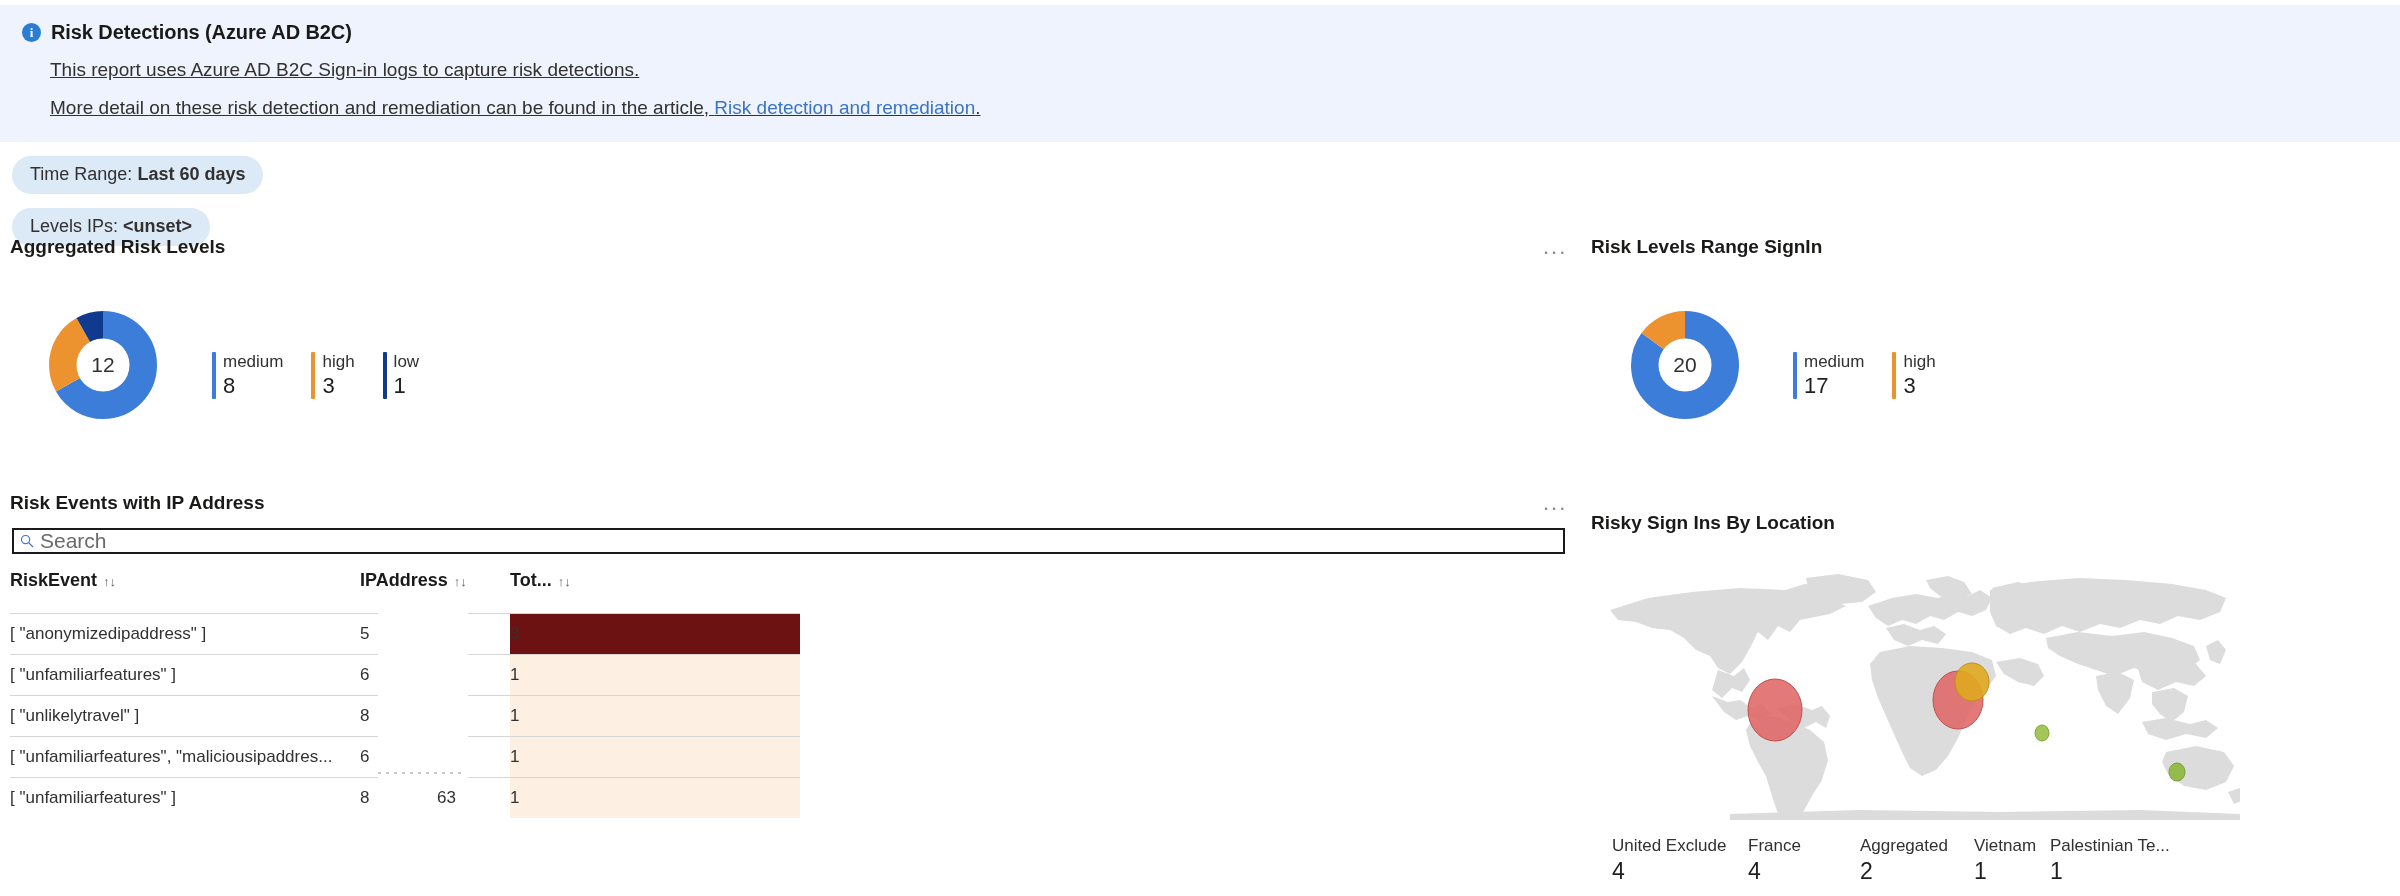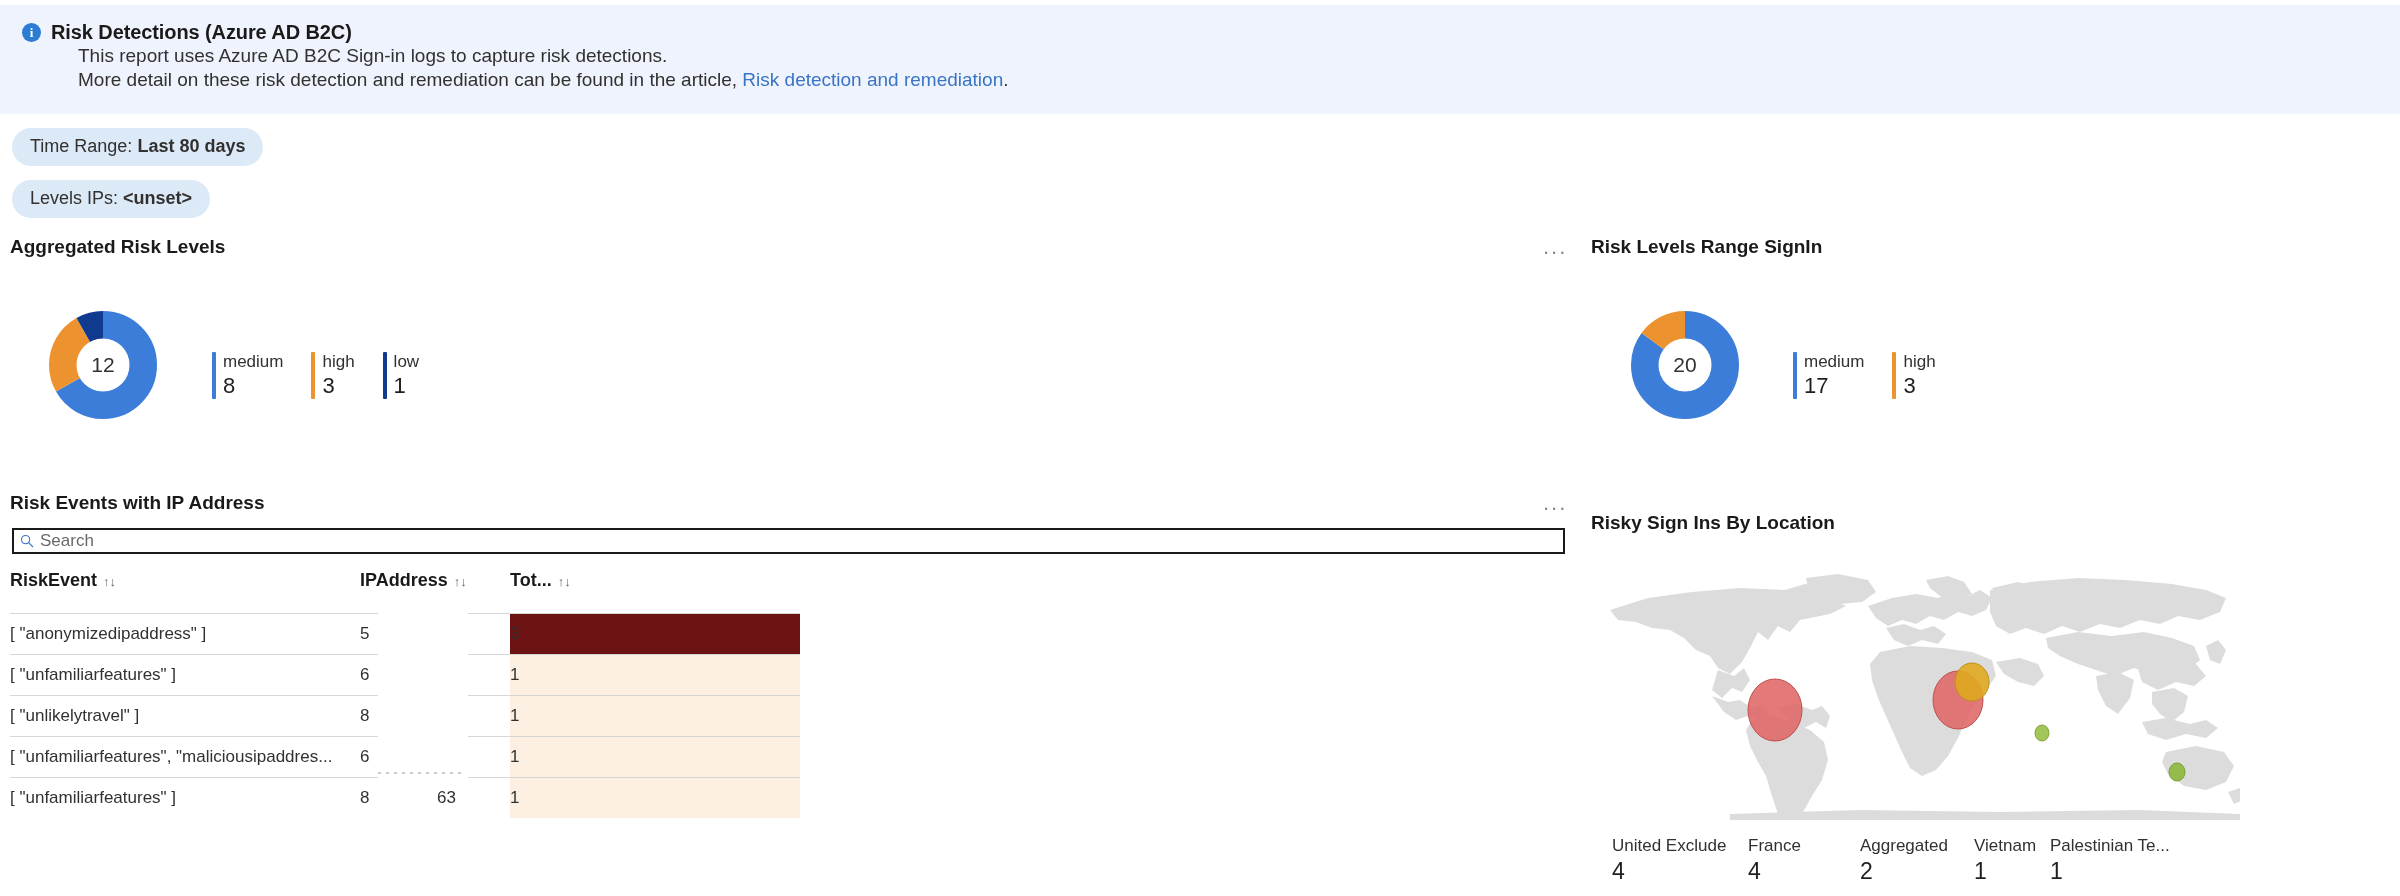--- a/index.html
+++ b/index.html
@@ -43,22 +43,24 @@
   }
   .banner-title {
     font-size: 20px;
     font-weight: bold;
     color: #1b1a19;
     letter-spacing: -0.1px;
   }
   .banner-line {
     font-size: 19px;
     color: #323130;
-    padding-left: 78px;
+    padding-left: 50px;
+    margin-top: 14px;
     line-height: 1.25;
+    text-decoration: underline;
   }
   .banner-link {
     color: #3a74c4;
     text-decoration: none;
     cursor: pointer;
   }
 
   
   .pill-wrap { padding: 0 0 0 12px; }
   .pill {
@@ -128,21 +130,21 @@
     background: #ffffff;
     height: 26px;
     padding: 0 6px;
     box-sizing: border-box;
   }
   .search-icon { margin-right: 4px; flex: 0 0 auto; display:flex; }
   .search-input {
     border: none;
     outline: none;
     font-family: "Liberation Sans", sans-serif;
-    font-size: 17px;
+    font-size: 21px;
     color: #323130;
     width: 100%;
     background: transparent;
   }
   .search-input::placeholder { color: #6b6a68; }
 
   
   table.risk-table {
     border-collapse: collapse;
     width: 790px;
@@ -208,21 +210,21 @@
 <div class="banner">
   <div class="banner-title-row">
     <div class="info-icon">i</div>
     <div class="banner-title">Risk Detections (Azure AD B2C)</div>
   </div>
   <div class="banner-line">This report uses Azure AD B2C Sign-in logs to capture risk detections.</div>
   <div class="banner-line"><span>More detail on these risk detection and remediation can be found in the article, </span><a class="banner-link" href="#">Risk detection and remediation</a><span>.</span></div>
 </div>
 
 <div class="pill-wrap">
-  <div class="pill"><span>Time Range: </span><b>Last 80 days</b></div>
+  <div class="pill"><span>Time Range: </span><b>Last 60 days</b></div>
   <br>
   <div class="pill"><span>Levels IPs: </span><b>&lt;unset&gt;</b></div>
 </div>
 
 <div class="abs" style="left:10px; top:236px;">
   <div class="sect-title">Aggregated Risk Levels</div>
 </div>
 <div class="abs ellipsis-btn" style="left:1543px; top:242px;">...</div>
 
 <div class="abs" style="left:48px; top:310px;">

